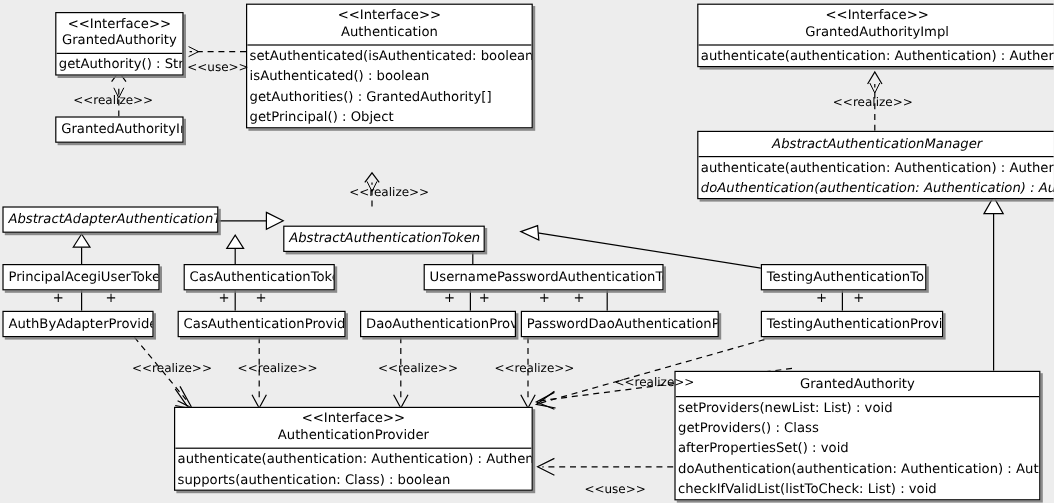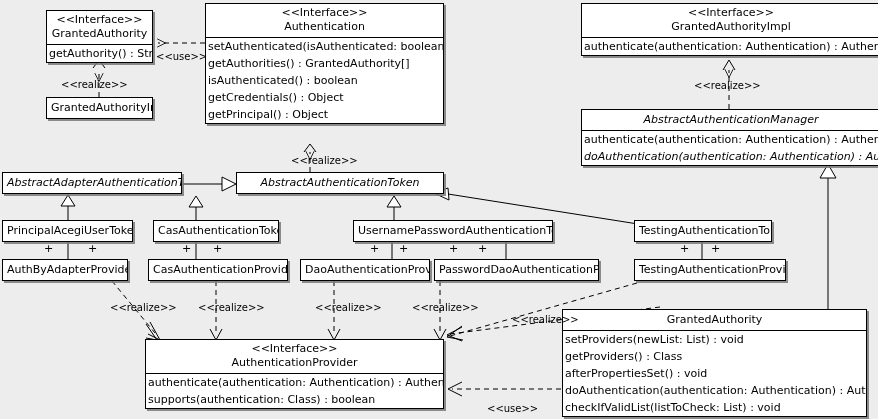--- a/index.html
+++ b/index.html
@@ -184,23 +184,22 @@
   </div>
 
   <div class="uml-class" style="left:205px; top:3px; width:239px;">
     <div class="hdr">
       <span class="stereo">&lt;&lt;Interface&gt;&gt;</span>
       <span class="cname">Authentication</span>
     </div>
     <div class="sep"></div>
     <div class="members">
       <div class="m">setAuthenticated(isAuthenticated: boolean) : void</div>
+      <div class="m">isAuthenticated() : boolean</div>
       <div class="m">getAuthorities() : GrantedAuthority[]</div>
-      <div class="m">isAuthenticated() : boolean</div>
-      <div class="m">getCredentials() : Object</div>
       <div class="m">getPrincipal() : Object</div>
     </div>
   </div>
 
   <div class="uml-class" style="left:581px; top:3px; width:300px;">
     <div class="hdr">
       <span class="stereo">&lt;&lt;Interface&gt;&gt;</span>
       <span class="cname">GrantedAuthorityImpl</span>
     </div>
     <div class="sep"></div>
@@ -219,21 +218,21 @@
       <div class="m italic">doAuthentication(authentication: Authentication) : Authentication</div>
     </div>
   </div>
 
   <div class="uml-class" style="left:2px; top:172px; width:180px;">
     <div class="hdr compact">
       <span class="cname italic">AbstractAdapterAuthenticationToken</span>
     </div>
   </div>
 
-  <div class="uml-class" style="left:236px; top:172px; width:208px;">
+  <div class="uml-class" style="left:236px; top:188px; width:168px;">
     <div class="hdr compact">
       <span class="cname italic">AbstractAuthenticationToken</span>
     </div>
   </div>
 
   <div class="uml-class" style="left:2px; top:220px; width:131px;">
     <div class="hdr compact">
       <span class="cname">PrincipalAcegiUserToken</span>
     </div>
   </div>

